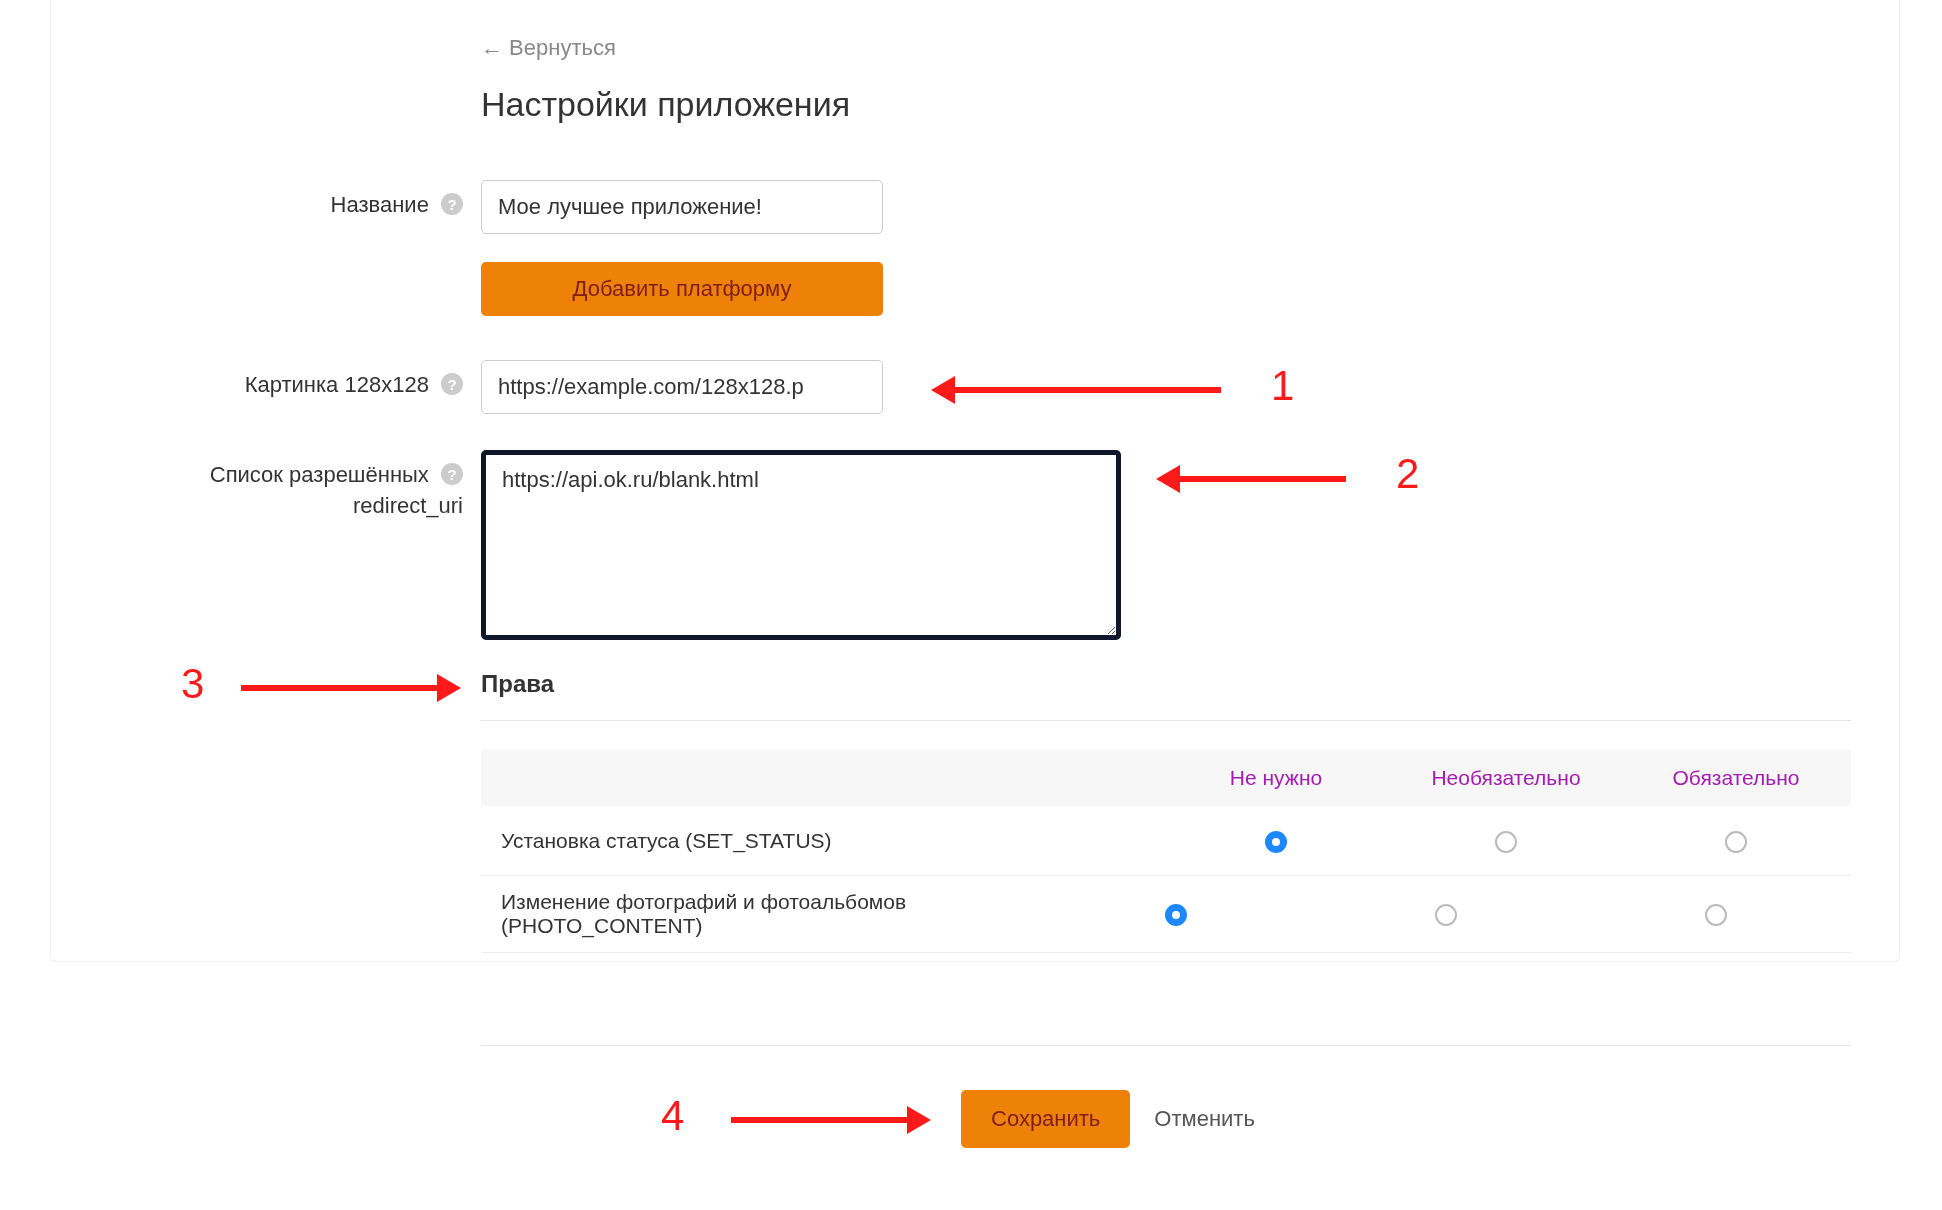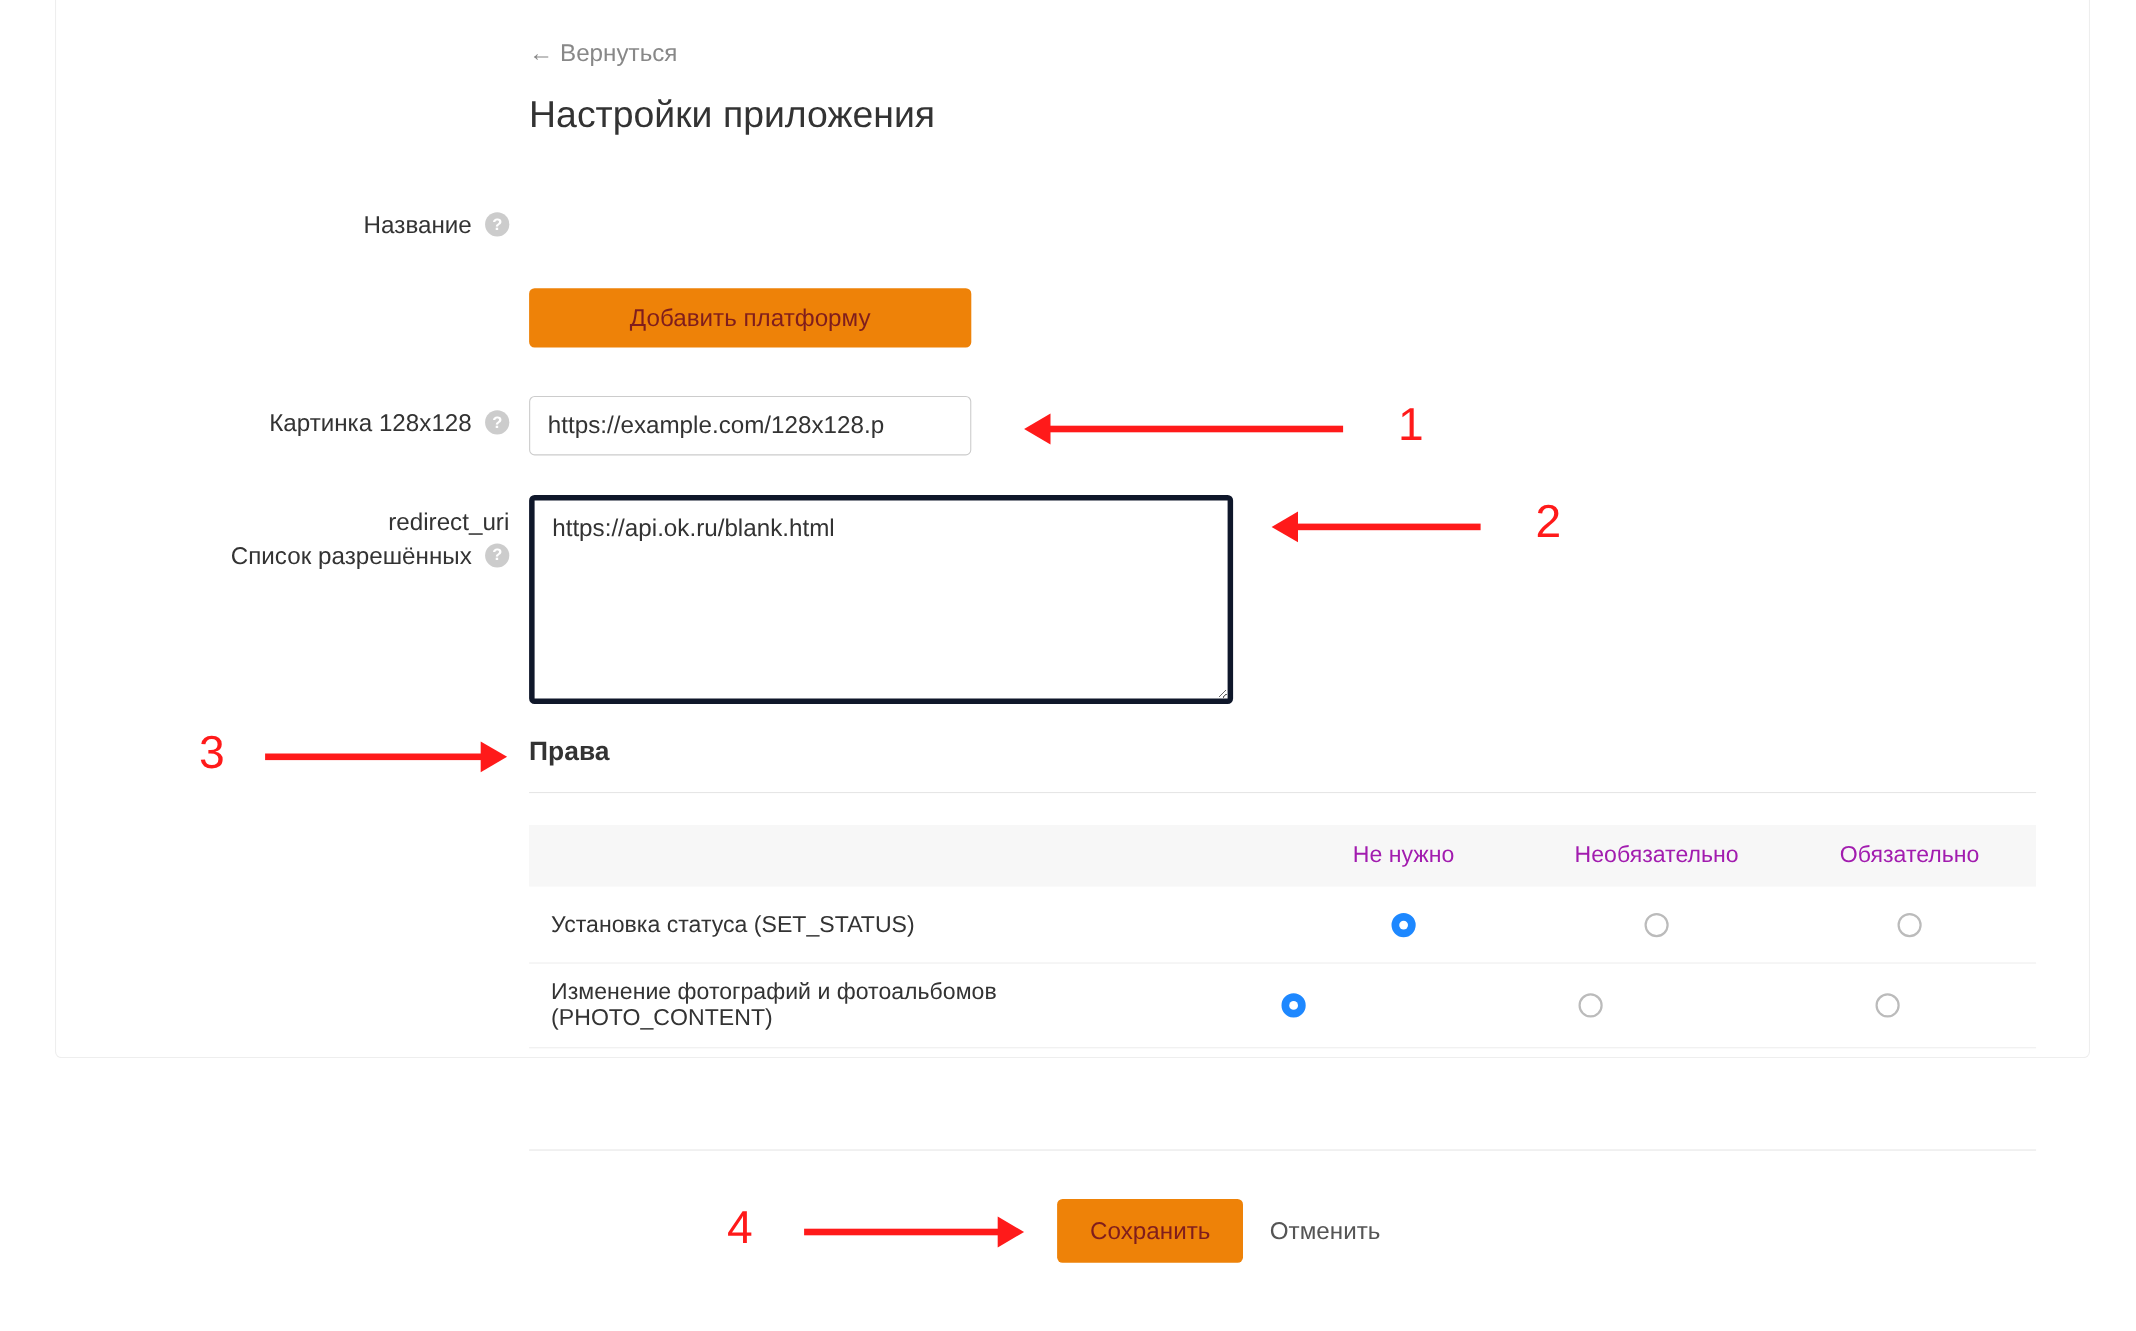--- a/index.html
+++ b/index.html
@@ -218,20 +218,23 @@
   <div class="content">
 
     <a class="back-link">← Вернуться</a>
     <h1 class="page-title">Настройки приложения</h1>
 
     <div class="row" style="left:30px; top:150px;">
       <div class="label-col">
         <span>Название</span>
         <span class="help-icon">?</span>
       </div>
+      <div class="field-col">
+        <input class="text-input" type="text" value="Мое лучшее приложение!" style="">
+      </div>
     </div>
 
     <div class="row" style="left:30px; top:232px;">
       <div class="label-col"></div>
       <div class="field-col">
         <button class="btn-orange" style="width:402px;">Добавить платформу</button>
       </div>
     </div>
 
     <div class="row" style="left:30px; top:330px;">
@@ -239,25 +242,25 @@
         <span>Картинка 128x128</span>
         <span class="help-icon">?</span>
       </div>
       <div class="field-col">
         <input class="text-input" type="text" value="https://example.com/128x128.p" style="">
       </div>
     </div>
 
     <div class="row" style="left:30px; top:420px;">
       <div class="label-col">
-        <div>redirect_uri</div>
         <div>
           <span>Список разрешённых</span>
           <span class="help-icon">?</span>
         </div>
+        <div>redirect_uri</div>
       </div>
       <div class="field-col">
         <textarea class="textarea" style="">https://api.ok.ru/blank.html</textarea>
       </div>
     </div>
 
     <div class="row" style="left:30px; top:640px;">
       <div class="label-col"></div>
       <div class="field-col">
         <div class="section-heading">Права</div>

